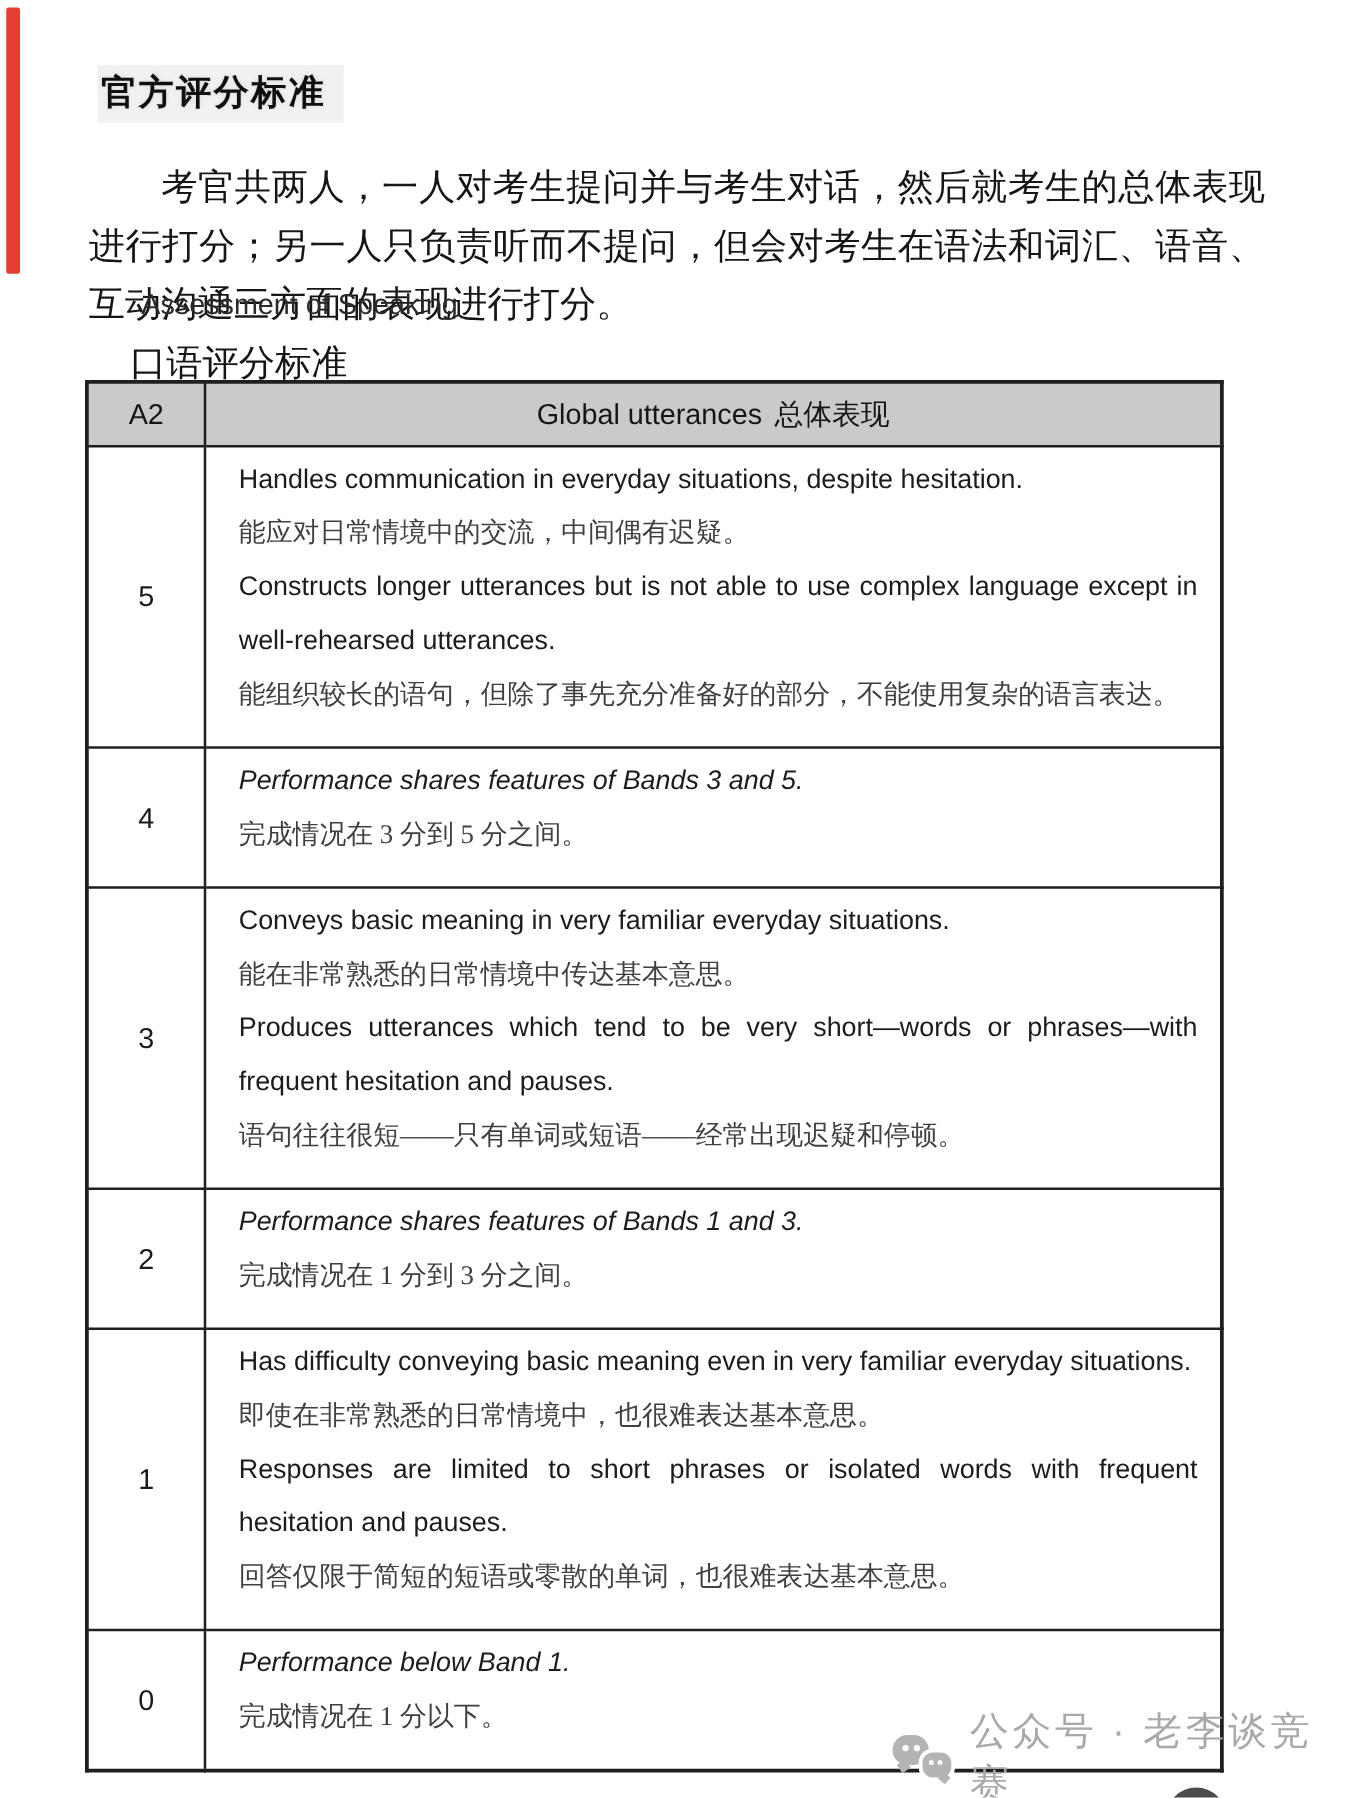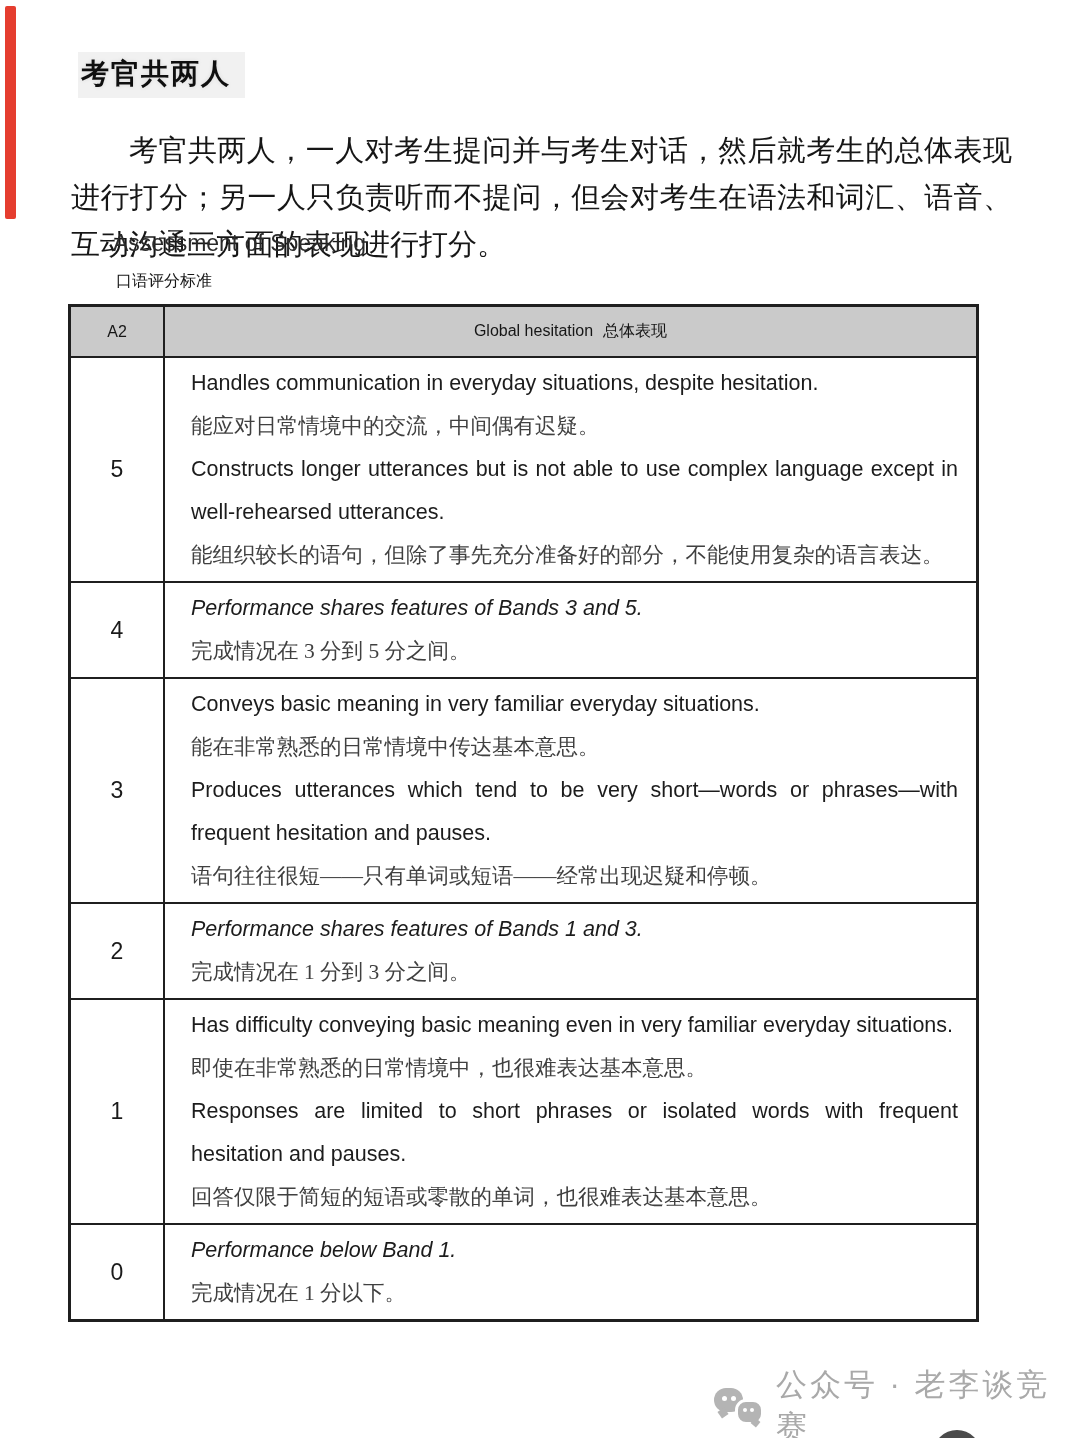--- a/index.html
+++ b/index.html
@@ -30,45 +30,45 @@
     font-size:29px;line-height:47px;
     text-indent:2em;text-align:justify;
     font-family:"Liberation Serif","DejaVu Serif",serif;
     color:#161616;
   }
   .sub-en{
     position:absolute;left:113px;top:230px;
     font-size:23px;color:#2a2a2a;
   }
   .sub-zh{
-    position:absolute;left:116px;top:271px;
-    font-size:16px;color:#161616;
+    position:absolute;left:104px;top:271px;
+    font-size:29px;color:#161616;
     font-family:Liberation Sans, sans-serif;
   }
   .rubric-wrap{position:absolute;left:68px;top:304px;width:911px;}
   table.rubric{
     width:100%;border-collapse:collapse;
     border:3px solid #1f1f1f;
   }
   table.rubric th,table.rubric td{
     border:2px solid #1f1f1f;
   }
   th.level-cell,th.title-cell{
     background:#cacaca;height:47px;
-    font-weight:normal;font-size:16px;color:#161616;
+    font-weight:normal;font-size:23px;color:#161616;
     text-align:center;vertical-align:middle;
   }
   th.level-cell{width:90px;}
   .title-zh{font-weight:normal;margin-left:10px;}
   td.band-cell{
     width:90px;text-align:center;vertical-align:middle;
     font-size:23px;color:#1a1a1a;
   }
   td.desc-cell{
-    padding:4px 18px 4px 26px;vertical-align:middle;
+    padding:4px 18px 20px 26px;vertical-align:middle;
   }
   td.desc-cell p{
     margin:0;line-height:43px;
   }
   td.desc-cell p.en{
     font-size:21.5px;text-align:justify;color:#1c1c1c;
   }
   td.desc-cell p.en.italic{font-style:italic;text-align:left;}
   td.desc-cell p.zh{
     font-size:21.5px;text-align:left;color:#404040;
@@ -115,34 +115,34 @@
     position:absolute;left:933px;top:1430px;
     width:48px;height:48px;border-radius:50%;
     background:#4b4b4b;
   }
 </style>
 </head>
 <body>
 
 <div class="red-bar"></div>
 
-<div class="heading">考官共两人</div>
+<div class="heading">官方评分标准</div>
 
 <p class="intro">考官共两人，一人对考生提问并与考生对话，然后就考生的总体表现进行打分；另一人只负责听而不提问，但会对考生在语法和词汇、语音、互动沟通三方面的表现进行打分。</p>
 
 <div class="sub-en">Assessment of Speaking</div>
 <div class="sub-zh">口语评分标准</div>
 
 <div class="rubric-wrap">
   <table class="rubric">
     <thead>
       <tr>
         <th class="level-cell">A2</th>
         <th class="title-cell">
-          <span>Global hesitation</span><span class="title-zh">总体表现</span>
+          <span>Global utterances</span><span class="title-zh">总体表现</span>
         </th>
       </tr>
     </thead>
     <tbody id="rubric-body">
         <tr>
           <td class="band-cell">5</td>
           <td class="desc-cell">
             <p class="en">Handles communication in everyday situations, despite hesitation.</p>
             <p class="zh">能应对日常情境中的交流，中间偶有迟疑。</p>
             <p class="en">Constructs longer utterances but is not able to use complex language except in well-rehearsed utterances.</p>

